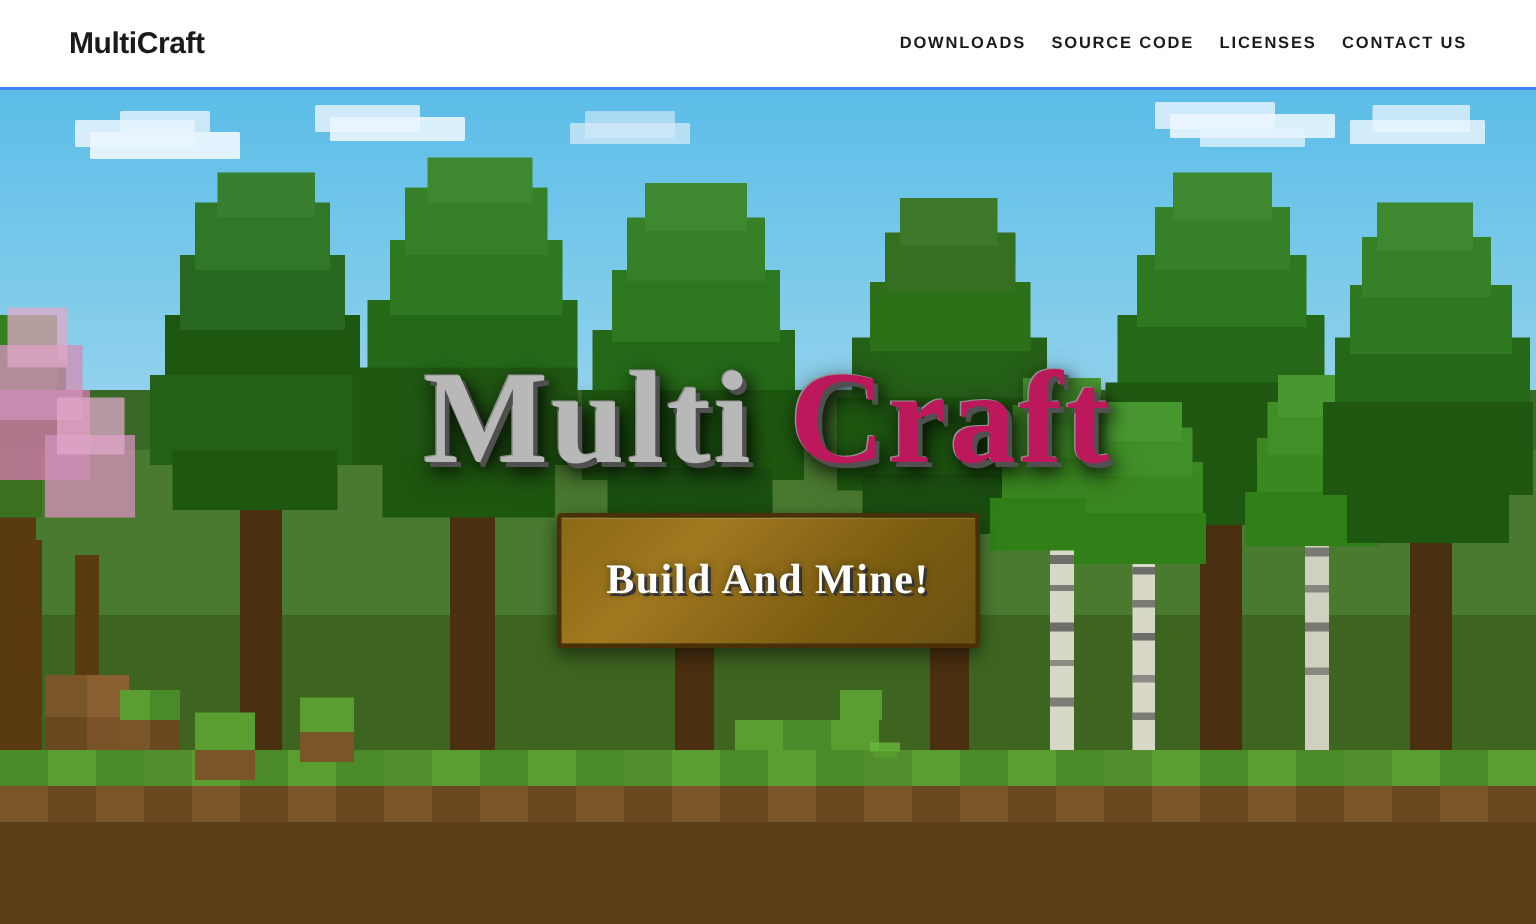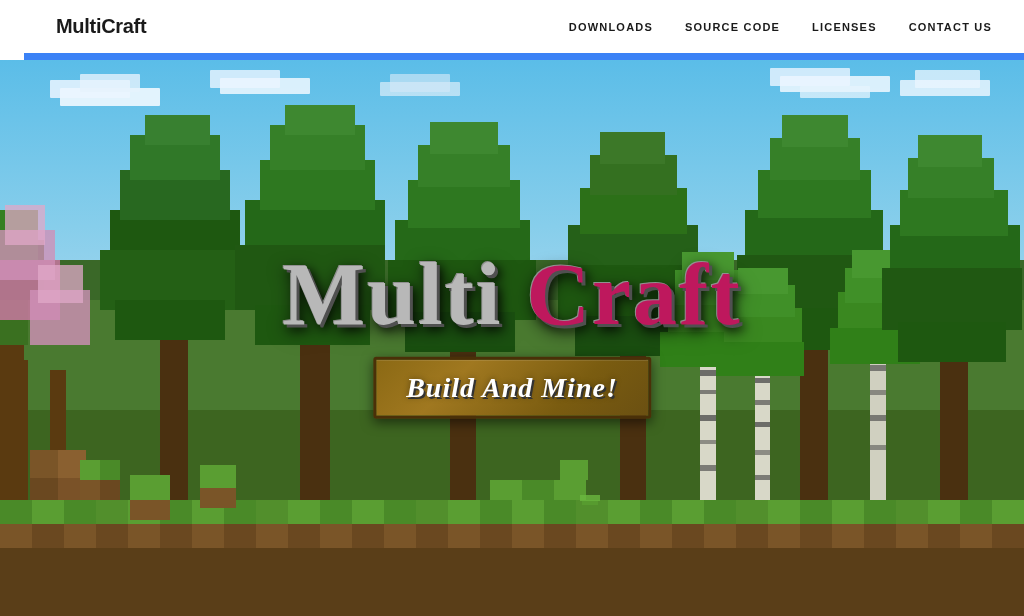--- a/index.html
+++ b/index.html
@@ -11,37 +11,36 @@
       overflow: hidden;
     }
 
     
     header {
       display: flex;
       align-items: center;
       justify-content: space-between;
       height: 60px;
       background: #ffffff;
-      padding: 0 32px;
-      border-bottom: 7px solid #3b82f6;
+      padding: 0 46px;
+      border-bottom: 2px solid #3b82f6;
       position: relative;
       z-index: 10;
-      margin-left: 24px;
     }
 
     .logo {
       font-size: 20px;
       font-weight: 700;
       color: #1a1a1a;
       letter-spacing: -0.3px;
     }
 
     nav {
       display: flex;
-      gap: 32px;
+      gap: 17px;
       align-items: center;
     }
 
     nav a {
       text-decoration: none;
       font-size: 11px;
       font-weight: 700;
       letter-spacing: 1.2px;
       color: #1a1a1a;
       text-transform: uppercase;
@@ -124,25 +123,24 @@
         3px 3px 0 #505050,
         -1px -1px 0 #909090,
         5px 5px 10px rgba(0,0,0,0.7);
     }
 
     .hero-subtitle-box {
       display: inline-block;
       background: linear-gradient(135deg, #8B6914 0%, #a07820 30%, #7a5c10 70%, #6b5012 100%);
       border: 3px solid #4a3008;
       border-radius: 3px;
-      padding: 12px 30px;
+      padding: 26px 30px;
       box-shadow:
         inset 0 1px 0 rgba(255,255,255,0.15),
         0 4px 12px rgba(0,0,0,0.5);
-      font-style: italic;
     }
 
     .hero-subtitle {
       font-size: 28px;
       font-weight: 900;
       color: #ffffff;
       text-shadow: 2px 2px 0 #333, 0 0 6px rgba(0,0,0,0.4);
       letter-spacing: 1px;
       font-family: 'Georgia', serif;
       text-transform: capitalize;

